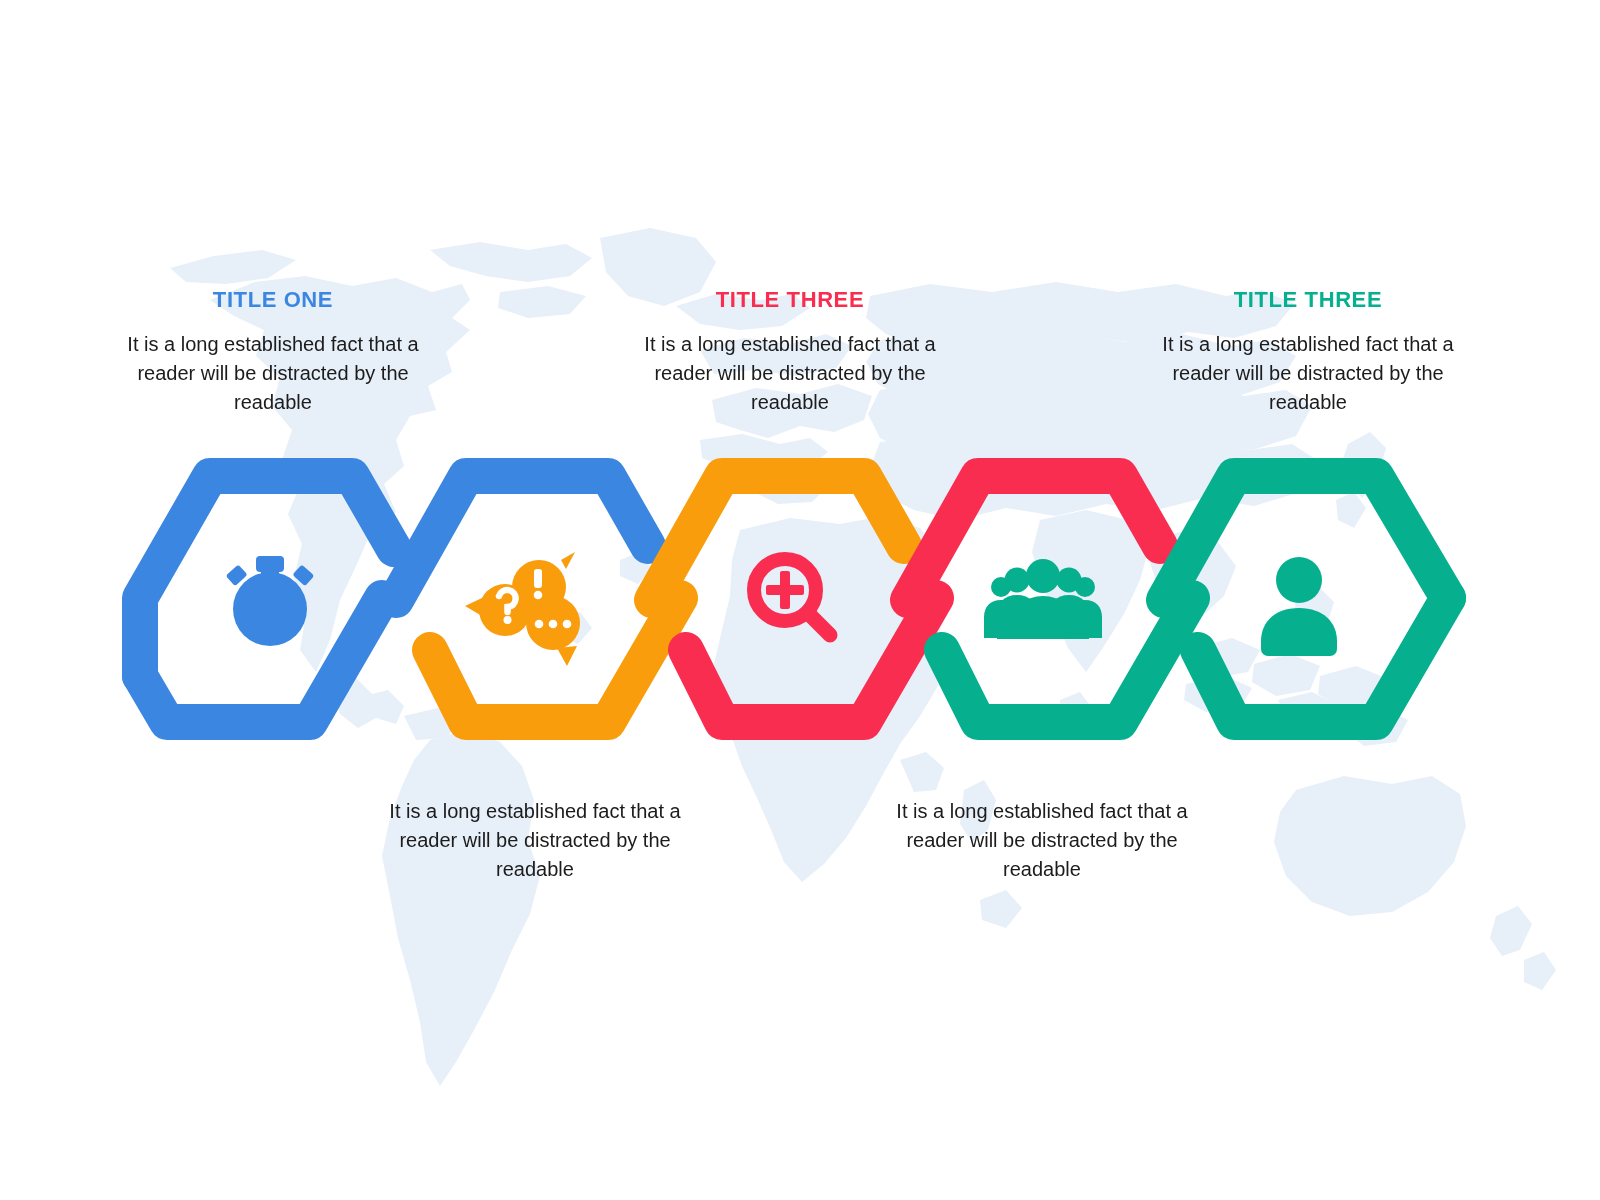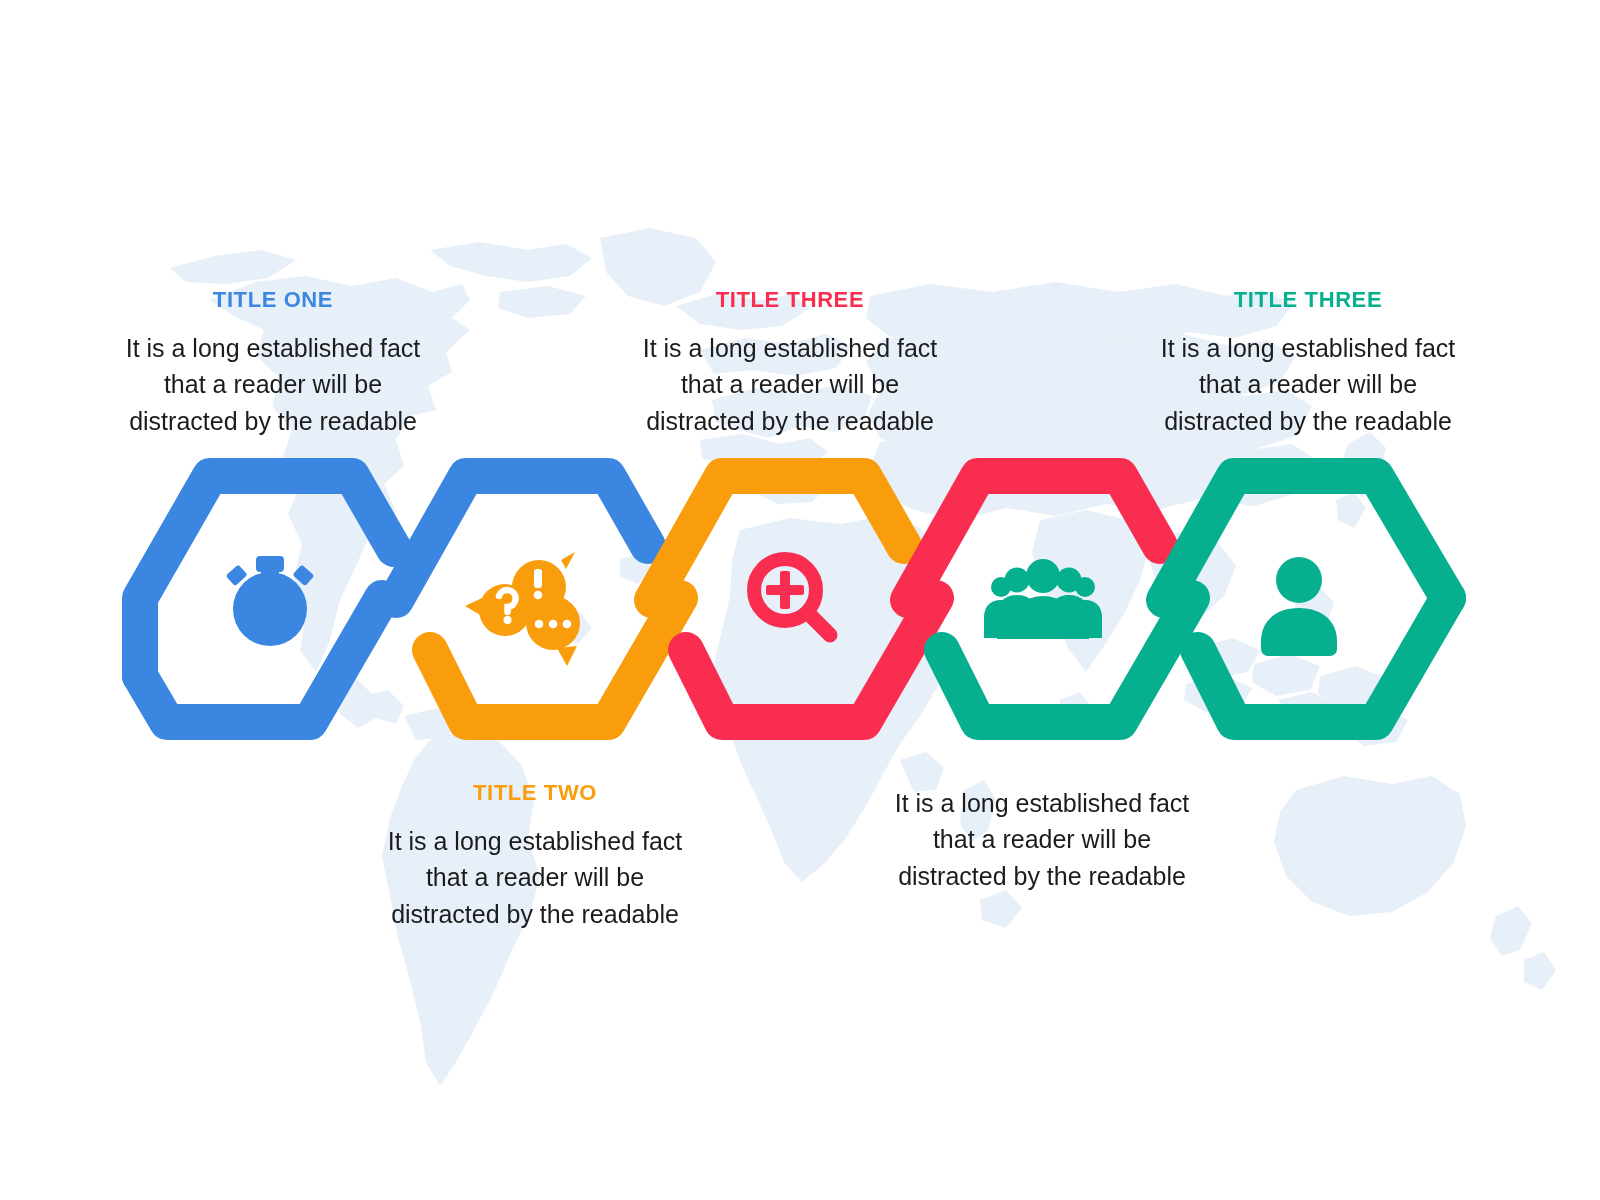--- a/index.html
+++ b/index.html
@@ -45,25 +45,25 @@
     text-align: center;
   }
   .caption .title {
     font-size: 22px;
     font-weight: bold;
     letter-spacing: 0.6px;
     margin: 0 0 18px 0;
     line-height: 1.1;
   }
   .caption .body {
-    font-size: 25px;
+    font-size: 20px;
     font-weight: normal;
     color: #1c1c1c;
     line-height: 1.45;
-    margin: 4px;
+    margin: 16px;
   }
   
   #cap-1 { left: 103px;  top: 288px; }
   #cap-3 { left: 620px;  top: 288px; }
   #cap-5 { left: 1138px; top: 288px; }
   
   #cap-2 { left: 365px;  top: 781px; }
   #cap-4 { left: 872px;  top: 781px; }
 </style>
 </head>
@@ -269,21 +269,20 @@
     <div class="title" style="color:#f92d50">TITLE THREE</div>
     <div class="body">It is a long established fact that a reader will be distracted by the readable</div>
   </div>
 
   <div class="caption" id="cap-5">
     <div class="title" style="color:#06b08e">TITLE THREE</div>
     <div class="body">It is a long established fact that a reader will be distracted by the readable</div>
   </div>
 
   <div class="caption" id="cap-2">
-    <div class="title" style="color:#f99d0c">TITLE TWO</div>
     <div class="body">It is a long established fact that a reader will be distracted by the readable</div>
   </div>
 
   <div class="caption" id="cap-4">
     <div class="body">It is a long established fact that a reader will be distracted by the readable</div>
   </div>
 
 </div>
 
 </body></html>

